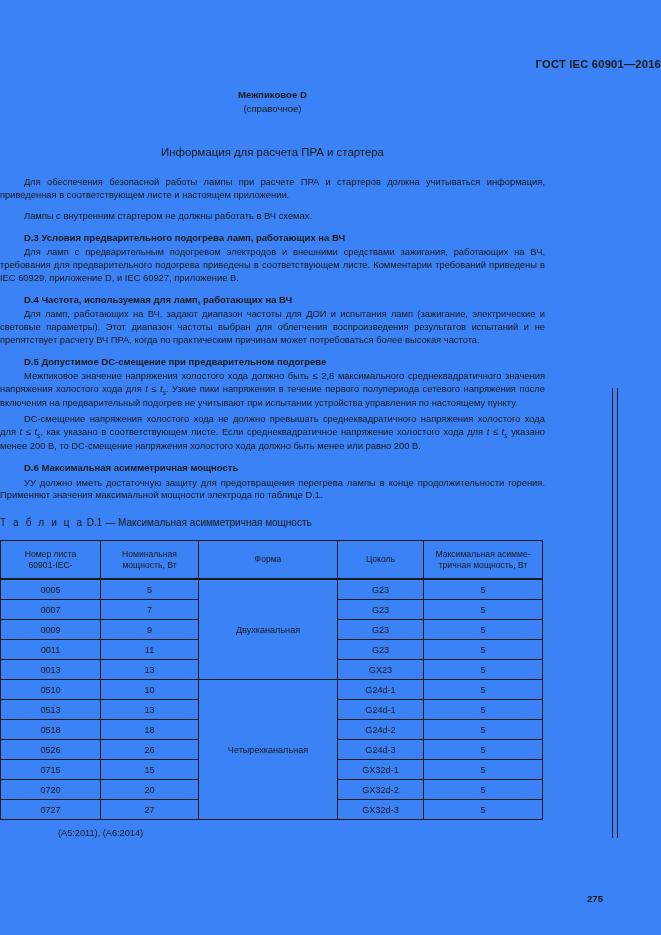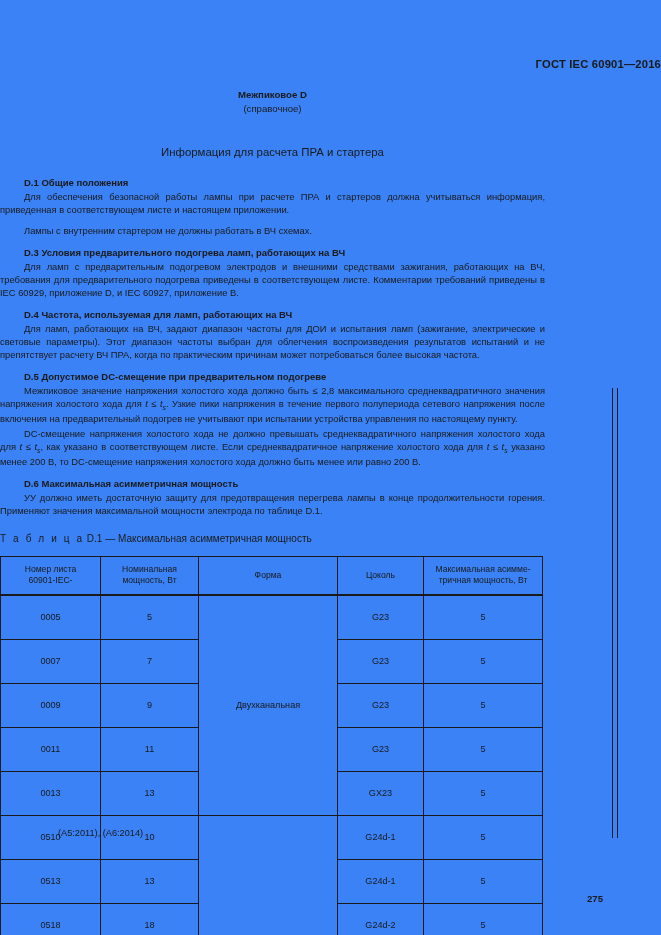--- a/index.html
+++ b/index.html
@@ -110,21 +110,21 @@
     width: 542px;
     margin: 0;
     table-layout: fixed;
     font-size: 9.1px;
   }
   table.data th,
   table.data td {
     border: 1px solid #1a1a1a;
     text-align: center;
     vertical-align: middle;
-    padding: 12px;
+    padding: 0;
     font-weight: normal;
   }
   table.data thead th {
     height: 37px;
     line-height: 1.3;
     font-size: 8.6px;
     padding: 0 3px;
     border-bottom-width: 1px;
   }
   table.data thead tr th {
@@ -176,21 +176,20 @@
 
   <div class="annex-block">
     <div>Межпиковое D</div>
     <div class="sub">(справочное)</div>
   </div>
 
   <div class="annex-title">Информация для расчета ПРА и стартера</div>
 
   <div class="flow">
 
-    <h3 class="sec">D.1 Общие положения</h3>
     <p class="para">Для обеспечения безопасной работы лампы при расчете ПРА и стартеров должна учитываться информация, приведенная в соответствующем листе и настоящем приложении.</p>
     <div class="gap"></div>
 
     <p class="para">Лампы с внутренним стартером не должны работать в ВЧ схемах.</p>
     <div class="gap"></div>
 
     <h3 class="sec">D.3 Условия предварительного подогрева ламп, работающих на ВЧ</h3>
     <p class="para">Для ламп с предварительным подогревом электродов и внешними средствами зажигания, работающих на ВЧ, требования для предварительного подогрева приведены в соответствующем листе. Комментарии требований приведены в IEC 60929, приложение D, и IEC 60927, приложение B.</p>
     <div class="gap"></div>
 

